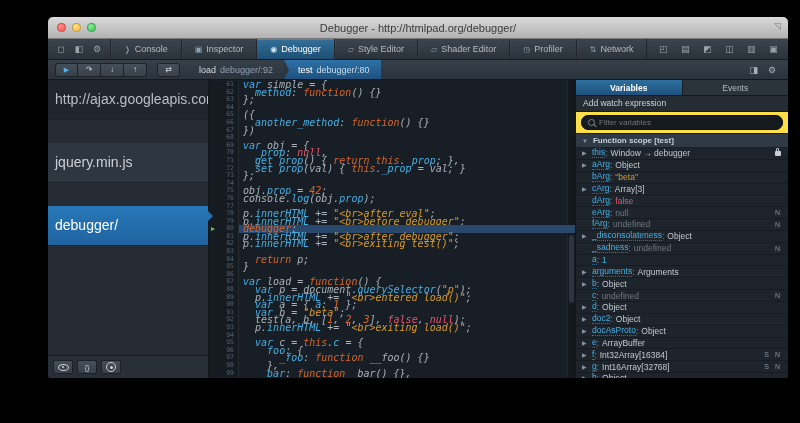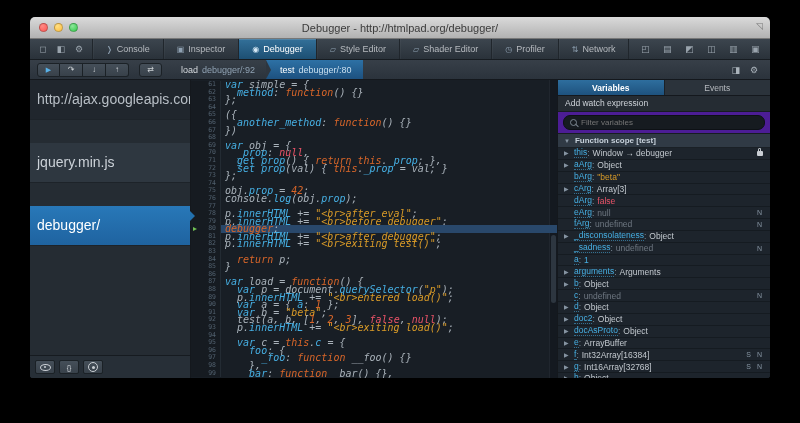--- a/index.html
+++ b/index.html
@@ -1,18 +1,18 @@
 <!DOCTYPE html>
 <html><head>
 <meta charset="utf-8">
 <style>
   html,body{margin:0;padding:0;background:#000;width:800px;height:423px;overflow:hidden;
     font-family:"Liberation Sans",sans-serif;-webkit-font-smoothing:antialiased;}
   .stage{position:relative;width:800px;height:423px;background:#000;}
-  .window{position:absolute;left:30px;top:17px;width:740px;height:361px;
+  .window{position:absolute;left:48px;top:17px;width:740px;height:361px;
     border-radius:5px 5px 3px 3px;overflow:hidden;display:flex;flex-direction:column;
     box-shadow:0 12px 34px rgba(0,0,0,.85);background:#252c33;}
   
   .titlebar{height:21px;flex:none;background:linear-gradient(#dadada,#b2b2b2);
     border-bottom:1px solid #777;display:flex;align-items:center;position:relative;}
   .lights{position:absolute;left:9px;top:6px;display:flex;gap:6px;}
   .light{width:9px;height:9px;border-radius:50%;border:1px solid rgba(0,0,0,.25);box-sizing:border-box;}
   .light.r{background:radial-gradient(circle at 35% 30%,#ff8a85,#fc5753);}
   .light.y{background:radial-gradient(circle at 35% 30%,#ffe084,#fdbc40);}
   .light.g{background:radial-gradient(circle at 35% 30%,#8ce89a,#34c84a);}
@@ -107,21 +107,21 @@
   .rightpanel{width:212px;flex:none;background:#1d242c;border-left:1px solid #14181d;
     display:flex;flex-direction:column;}
   .rp-tabs{height:15px;flex:none;display:flex;background:#2b333b;border-bottom:1px solid #14181d;}
   .rp-tab{flex:1;display:flex;align-items:center;justify-content:center;font-size:8.5px;
     color:#b6babf;border-right:1px solid #1b2127;}
   .rp-tab:last-child{border-right:none;}
   .rp-tab.active{background:linear-gradient(#2e6e9e,#1e527e);color:#fff;font-weight:bold;}
   .addwatch{height:15px;line-height:15px;flex:none;padding:0 7px;color:#ced3d9;font-size:8.5px;
     background:#252c33;border-bottom:1px solid #171c22;}
   .filter-row{height:21px;flex:none;display:flex;align-items:center;padding:0 5px;
-    background:#4c1d95;border-bottom:1px solid #171c22;}
+    background:#fde047;border-bottom:1px solid #171c22;}
   .filter-pill{flex:1;height:13px;border-radius:7px;background:#161b20;border:1px solid #0d1115;
     display:flex;align-items:center;gap:4px;padding:0 6px;}
   .scope-hdr{height:13px;flex:none;display:flex;align-items:center;gap:5px;background:#303a45;
     color:#c6d0da;padding:0 6px;font-size:8px;font-weight:bold;border-bottom:1px solid #1a2026;}
   .tri{color:#8593a1;font-size:6px;line-height:1;}
   .var-list{flex:1;overflow:hidden;}
   .var-row{height:11.85px;display:flex;align-items:center;padding:0 6px;box-sizing:border-box;
     border-bottom:1px solid rgba(0,0,0,.25);background:#1d242c;font-size:8.5px;}
   .var-row .tri{width:10px;flex:none;}
   .var-name{color:#46afe3;border-bottom:1px dotted rgba(70,175,227,.55);line-height:9px;}

